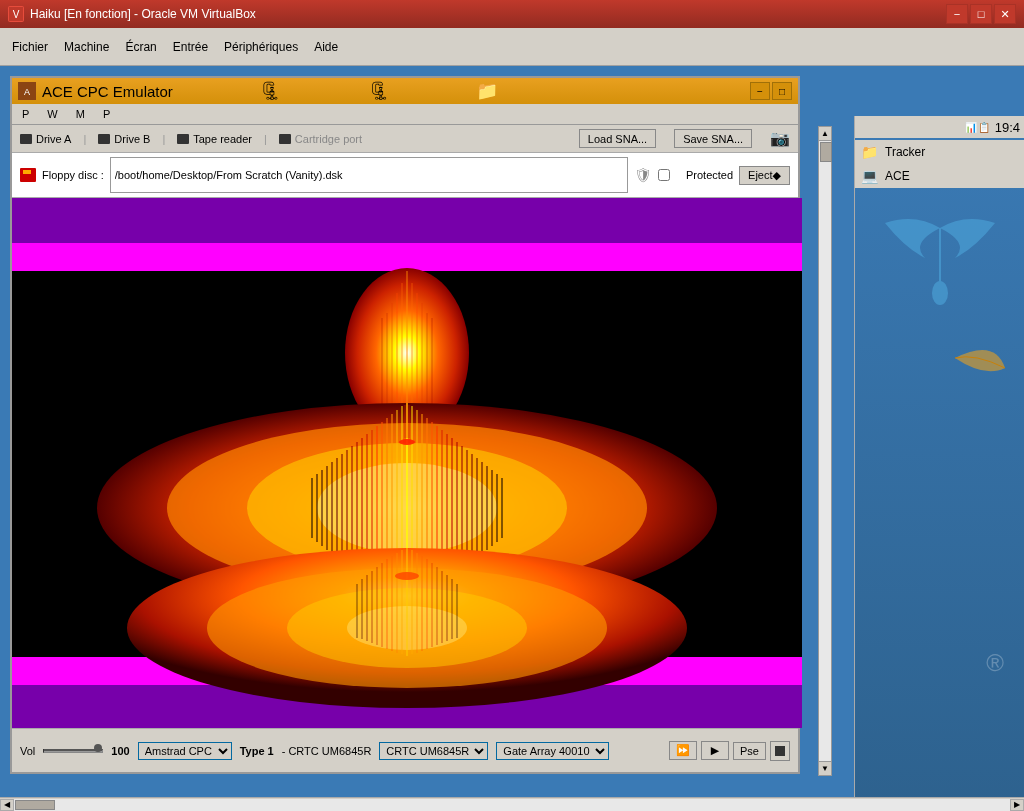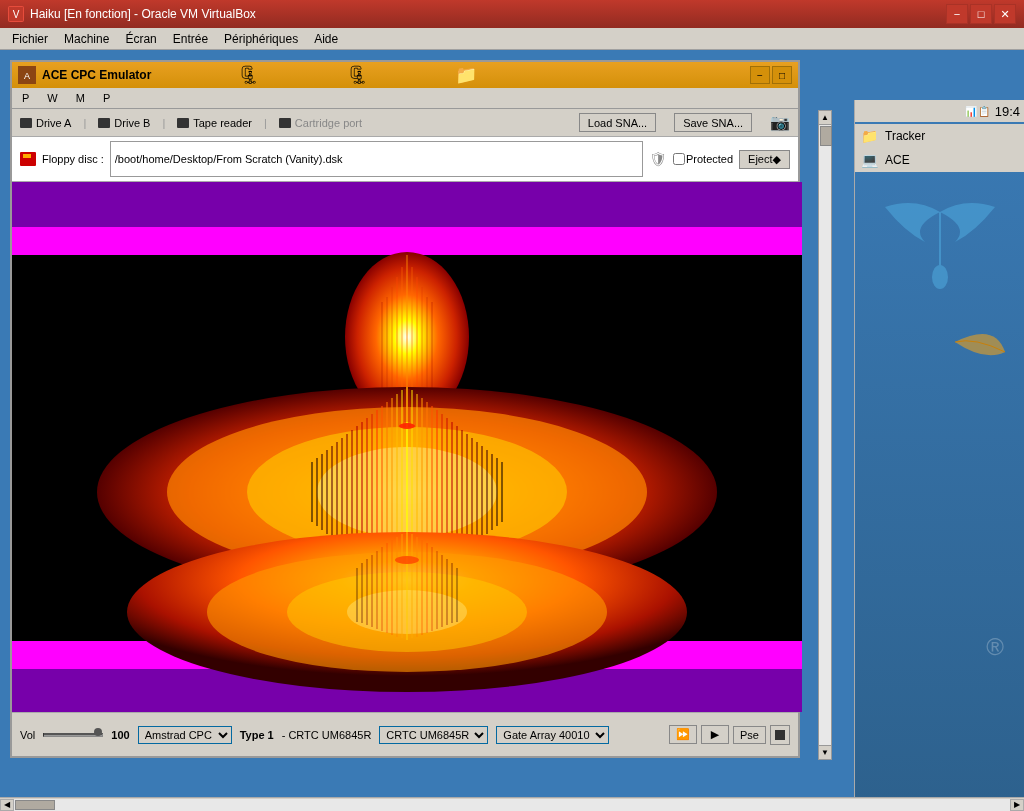--- a/index.html
+++ b/index.html
@@ -56,21 +56,21 @@
       cursor: pointer;
       display: flex;
       align-items: center;
       justify-content: center;
     }
     .title-btn.close { background: #c0392b; }
 
     
     .menu-bar {
       background: #d4d0c8;
-      height: 22px;
+      height: 38px;
       display: flex;
       align-items: center;
       padding: 0 4px;
       border-bottom: 1px solid #a0a0a0;
     }
     .menu-item {
       padding: 2px 8px;
       font-size: 12px;
       cursor: pointer;
       color: #000;
@@ -118,22 +118,22 @@
       width: 18px;
       height: 18px;
       background: #8B4513;
       display: flex;
       align-items: center;
       justify-content: center;
       font-size: 10px;
       color: white;
     }
     .emu-title-text {
-      font-size: 12px;
-      font-weight: bold;
+      font-size: 15px;
+      font-weight: normal;
       color: #000;
     }
     .emu-title-right {
       display: flex;
       gap: 2px;
     }
     .emu-btn {
       width: 20px;
       height: 18px;
       background: #d4900a;
@@ -235,21 +235,21 @@
       font-size: 11px;
       height: 36px;
     }
     .floppy-shield {
       font-size: 14px;
       color: #888;
     }
     .floppy-protected {
       display: flex;
       align-items: flex-end;
-      gap: 1px;
+      gap: 16px;
       font-size: 11px;
     }
     .floppy-checkbox {
       width: 12px;
       height: 12px;
       border: 1px solid #666;
       background: white;
     }
     .eject-btn {
       padding: 2px 8px;

